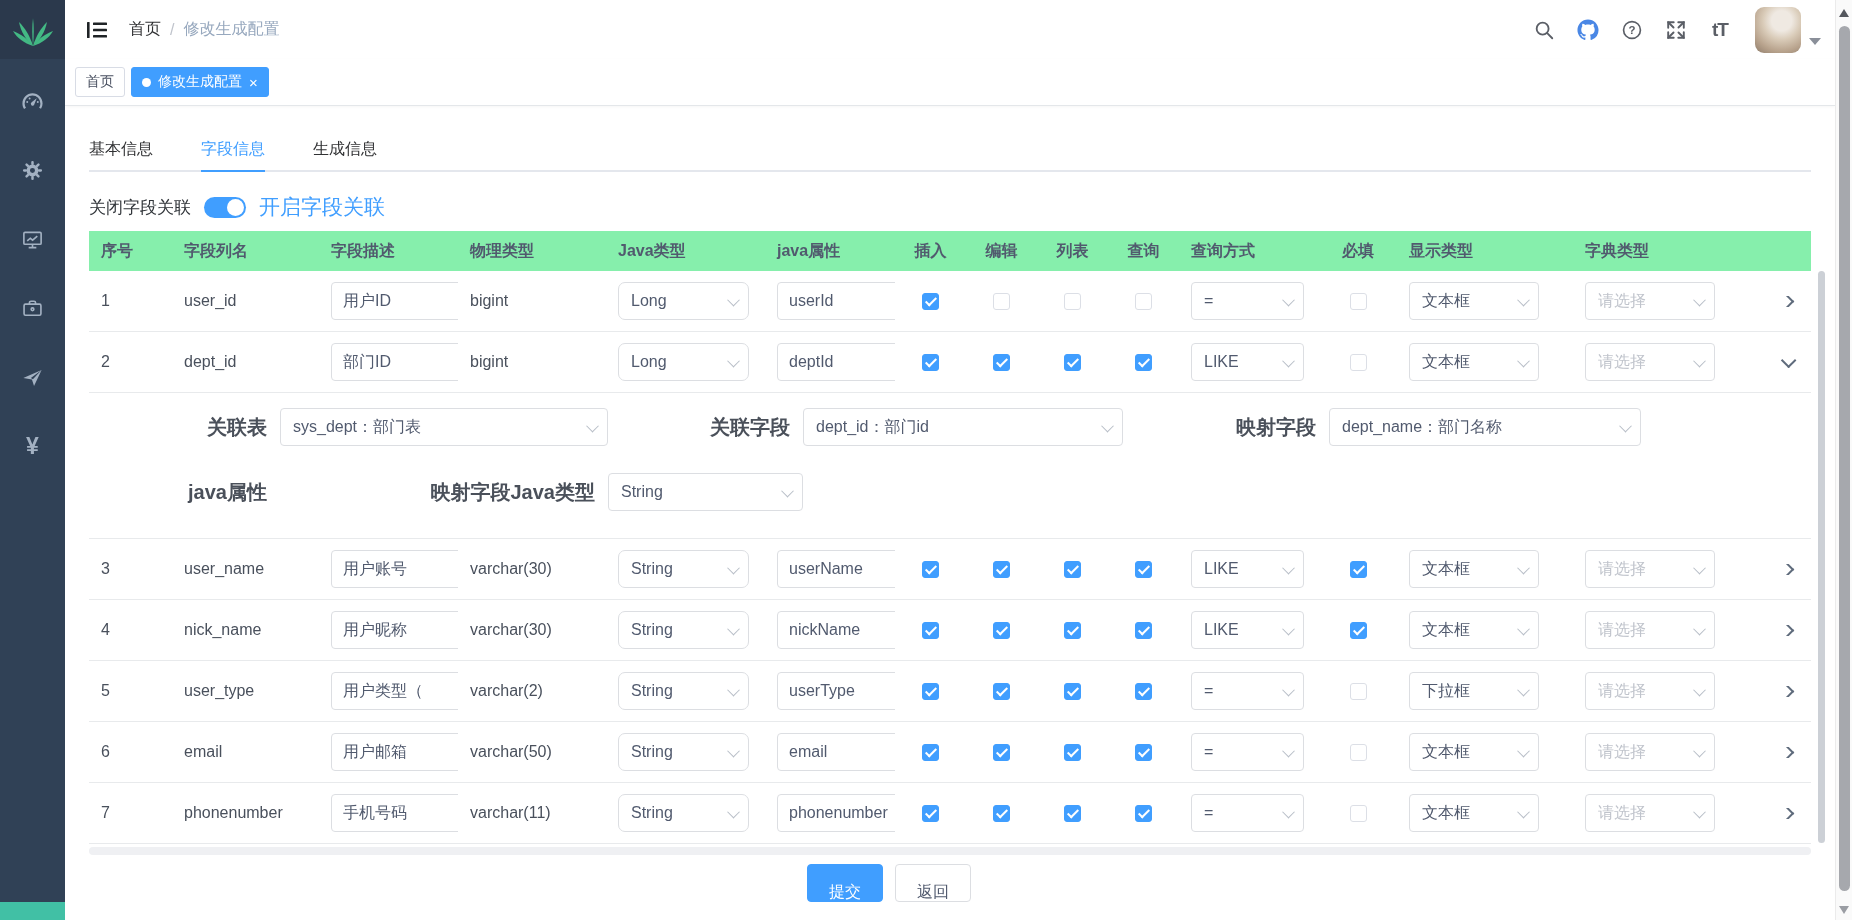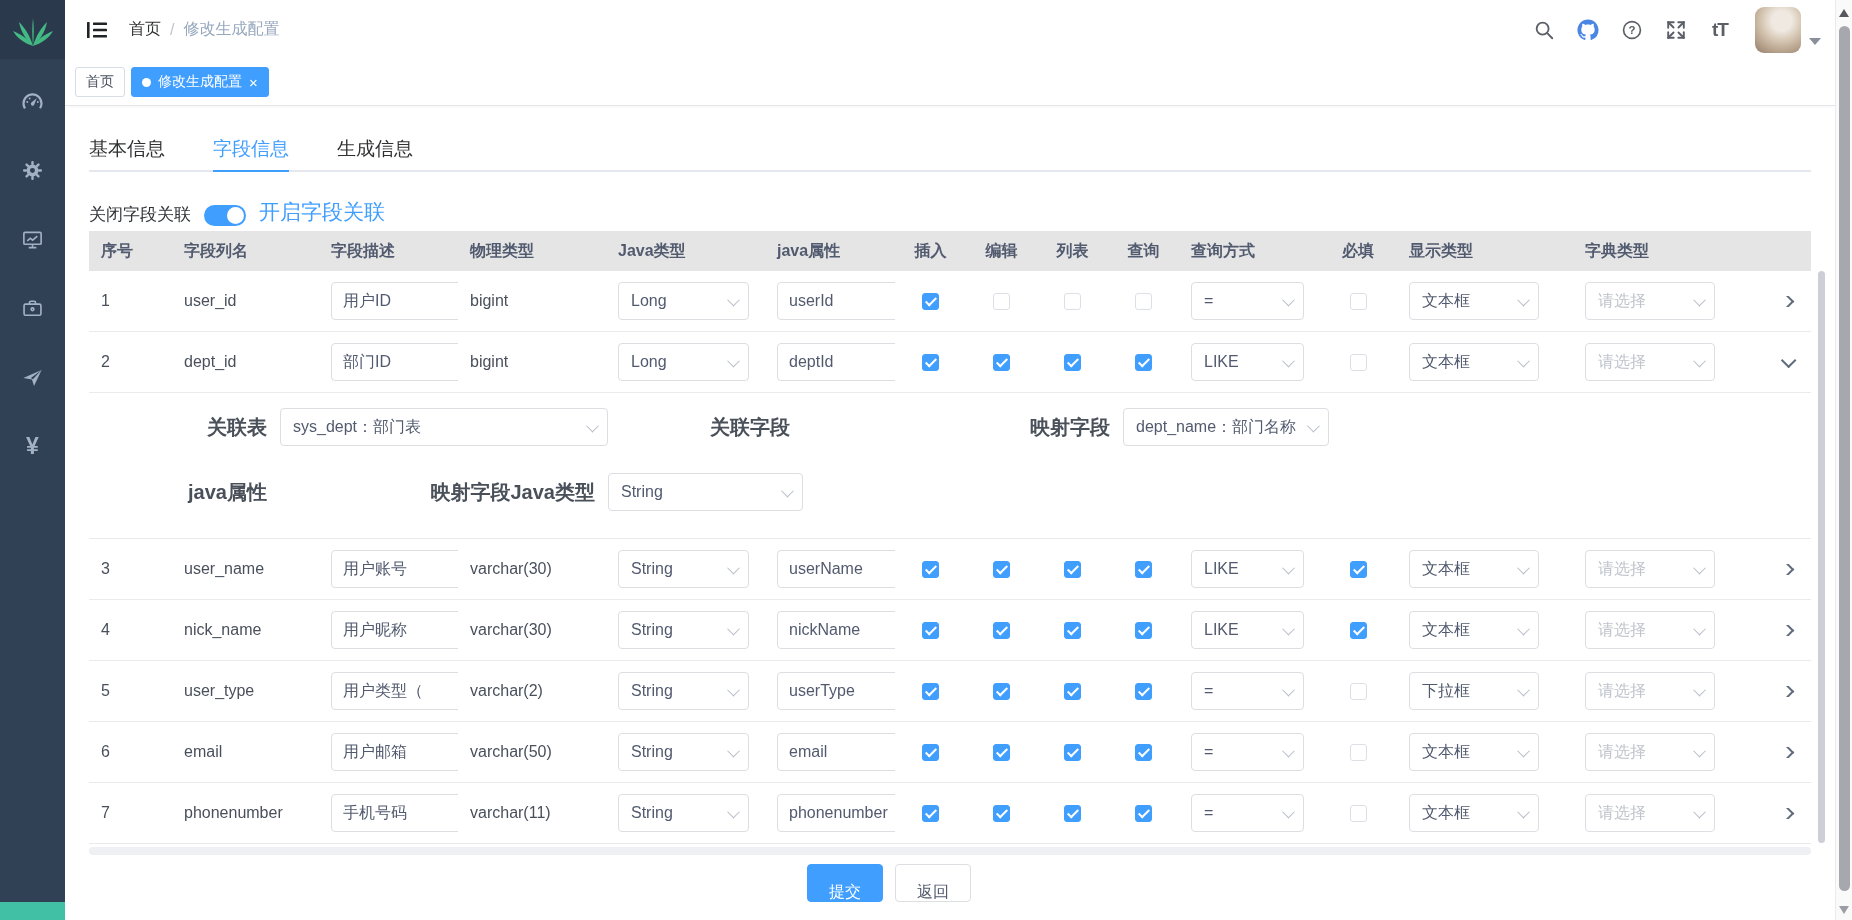--- a/index.html
+++ b/index.html
@@ -41,52 +41,52 @@
   .tag { height:30px; display:inline-flex; align-items:center; padding:0 10px; font-size:14px;
     border:1px solid #d8dce5; border-radius:3px; background:#fff; color:#495060; cursor:pointer; }
   .tag.active { background:#409eff; border-color:#409eff; color:#fff; }
   .tag-dot { width:9px; height:9px; border-radius:50%; background:#fff; margin-right:7px; }
   .tag-close { margin-left:7px; font-size:15px; line-height:1; }
 
   
   .content { padding:0 24px; position:relative; }
 
   .tabs { margin-top:20px; border-bottom:2px solid #e4e7ed; display:flex; }
-  .tab { height:46px; line-height:46px; font-size:19px; font-weight:500; color:#303133;
+  .tab { height:46px; line-height:46px; font-size:16px; font-weight:500; color:#303133;
     margin-right:48px; cursor:pointer; margin-bottom:-2px; }
   .tab.active { color:#409eff; border-bottom:2px solid #409eff; }
 
-  .toggle-row { margin-top:16px; height:38px; display:flex; align-items:flex-end; gap:13px; }
+  .toggle-row { margin-top:16px; height:38px; display:flex; align-items:center; gap:13px; }
   .toggle-label { font-size:17px; color:#2f3338; }
   .switch { width:42px; height:21px; border-radius:11px; background:#409eff; position:relative; cursor:pointer; flex:none; }
   .switch .knob { position:absolute; right:2px; top:2px; width:17px; height:17px; border-radius:50%; background:#fff; }
   .toggle-link { font-size:21px; color:#409eff; cursor:pointer; }
 
   
   .gen-table { margin-top:5px; width:1722px; position:relative; }
   .t-head, .t-row { display:grid;
     grid-template-columns:83px 147px 139px 148px 159px 130px 71px 71px 71px 71px 140px 78px 176px 176px 1fr;
     align-items:center; }
-  .t-head { height:40px; background:#e5e5e5; }
+  .t-head { height:40px; background:#86efac; }
   .th { font-size:16px; font-weight:700; color:#515a6e; padding-left:12px; white-space:nowrap; }
   .th.center { padding-left:0; text-align:center; }
   .t-row { height:61px; border-bottom:1px solid #e8eaec; background:#fff; }
   .td { font-size:16px; color:#49505c; padding-left:12px; white-space:nowrap; overflow:hidden; }
   .td.center { padding-left:0; display:flex; justify-content:center; }
 
   .tin { height:38px; border:1px solid #dcdee2; border-radius:4px; padding:0 11px; font-size:16px;
     color:#515a6e; background:#fff; font-family:inherit; outline:none; }
   .w-desc { width:131px; } .w-field { width:126px; }
   .sel { display:inline-flex; align-items:center; height:38px; border:1px solid #dcdee2; border-radius:4px;
     background:#fff; padding:0 10px 0 12px; cursor:pointer; }
   .sel .sel-text { font-size:16px; color:#515a6e; overflow:hidden; white-space:nowrap; flex:1; }
   .sel.ph .sel-text { color:#c0c4cc; }
   .sel .car { flex:none; width:9px; height:9px; border-right:1.7px solid #b7bdc7; border-bottom:1.7px solid #b7bdc7;
     transform:rotate(45deg) translate(-1px,-1px); margin-left:6px; }
-  .w-javatype { width:131px; } .w-query { width:113px; } .w-html { width:130px; } .w-dict { width:130px; }
+  .w-javatype { width:131px;border-radius:7px; } .w-query { width:113px; } .w-html { width:130px; } .w-dict { width:130px; }
 
   .cb { width:17px; height:17px; border:1px solid #dcdfe6; border-radius:3px; background:#fff;
     display:inline-block; position:relative; cursor:pointer; }
   .cb.on { background:#409eff; border-color:#409eff; }
   .cb.on::after { content:""; position:absolute; left:5px; top:1px; width:4px; height:9px;
     border:2px solid #fff; border-top:0; border-left:0; transform:rotate(45deg); }
 
   .exp-cell { display:flex; justify-content:center; cursor:pointer; }
   .exp { width:11px; height:11px; border-right:2px solid #5f6b7c; border-bottom:2px solid #5f6b7c; display:inline-block; }
   .exp.right { transform:rotate(-45deg); }
@@ -366,20 +366,24 @@
             </div>
           </div>
           <div id="expand-panel">
   <div class="ep-grid">
     <div class="ep-label">关联表</div>
     <div class="sel ep-sel">
       <span class="sel-text">sys_dept：部门表</span>
       <i class="car"></i>
     </div>
     <div class="ep-label">关联字段</div>
+    <div class="sel ep-sel">
+      <span class="sel-text">dept_id：部门id</span>
+      <i class="car"></i>
+    </div>
     <div class="ep-label">映射字段</div>
     <div class="sel ep-sel">
       <span class="sel-text">dept_name：部门名称</span>
       <i class="car"></i>
     </div>
   </div>
   <div class="ep-grid">
     <div class="ep-label">java属性</div>
     <div class="ep-label">映射字段Java类型</div>
     <div class="sel ep-sel">

